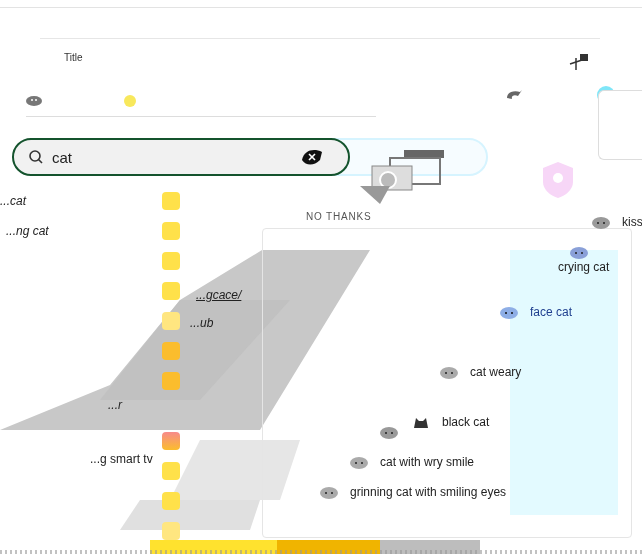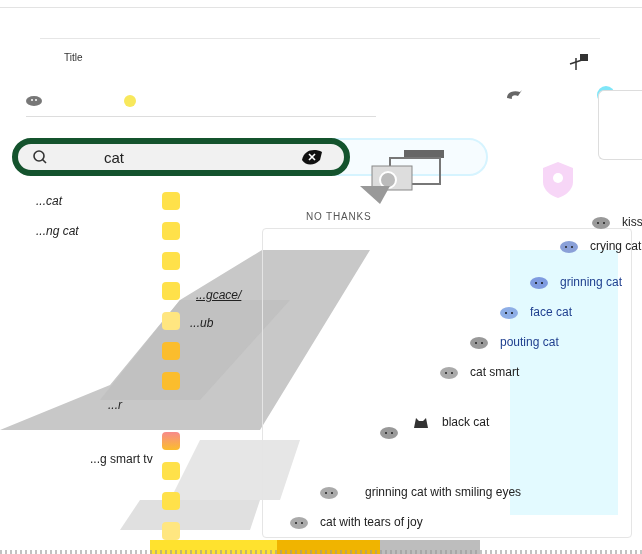--- a/index.html
+++ b/index.html
@@ -11,32 +11,32 @@
   .window { position: absolute; left: 62px; top: 40px; width: 560px; height: 500px; background: #fff; border-top-left-radius: 12px; }
   .title { position: absolute; left: 64px; top: 52px; font-size: 10px; color: #333; }
   .pin { position: absolute; left: 568px; top: 52px; width: 22px; height: 20px; }
   .emo-small { position: absolute; font-size: 12px; }
   .ycircle { position: absolute; left: 124px; top: 95px; width: 12px; height: 12px; border-radius: 50%; background: #f8e85c; }
   .gear { position: absolute; left: 504px; top: 86px; width: 20px; height: 18px; }
   .cyan-dot { position: absolute; left: 597px; top: 86px; width: 18px; height: 18px; border-radius: 50%; background: #7fe6f8; }
 
   .divider { position: absolute; left: 26px; top: 116px; width: 350px; height: 1px; background: #ddd; }
 
-  .search { position: absolute; left: 12px; top: 138px; width: 338px; height: 38px; border-radius: 19px; background: #f1f1f1; border: 6px solid #14532d; display: flex; align-items: center; padding-left: 14px; justify-content: space-between; }
+  .search { position: absolute; left: 12px; top: 138px; width: 338px; height: 38px; border-radius: 19px; background: #f1f1f1; border: 2px solid #14532d; display: flex; align-items: center; padding-left: 14px; }
   .search-input { border: none; background: transparent; font-size: 15px; font-family: "Liberation Sans", sans-serif; color: #222; outline: none; width: 240px; margin-left: 8px; }
   .search-glow { position: absolute; left: 158px; top: 138px; width: 330px; height: 38px; border-radius: 19px; border: 2px solid #d6f4ff; background: rgba(240,250,255,0.6); }
   .clear-btn { position: absolute; left: 300px; top: 146px; width: 24px; height: 22px; }
 
   .promo-img { position: absolute; left: 360px; top: 146px; width: 90px; height: 60px; }
   .nothanks { position: absolute; left: 306px; top: 211px; font-size: 10px; color: #555; letter-spacing: 0.8px; }
   .shield { position: absolute; left: 541px; top: 160px; width: 34px; height: 40px; }
   .side-card { position: absolute; left: 598px; top: 90px; width: 44px; height: 70px; border: 1px solid #ddd; border-right: none; border-radius: 6px 0 0 6px; background: #fff; }
 
   .left-list { position: absolute; left: 0; top: 190px; }
-  .left-item { position: absolute; font-size: 12px; font-style: italic; color: #222; white-space: nowrap; margin-left: 36px; }
+  .left-item { position: absolute; font-size: 12px; font-style: italic; color: #222; white-space: nowrap; }
 
   .emoji-col { position: absolute; left: 162px; top: 192px; width: 20px; }
   .emoji-col span { position: absolute; left: 0; width: 18px; height: 18px; border-radius: 4px; }
 
   .grey-shear { position: absolute; left: 0; top: 0; width: 642px; height: 554px; pointer-events: none; }
 
   .bluepanel { position: absolute; left: 510px; top: 250px; width: 108px; height: 265px; background: #e3faff; }
   .results { position: absolute; left: 0; top: 0; width: 642px; height: 554px; }
   .result { position: absolute; display: flex; align-items: center; white-space: nowrap; font-size: 12px; color: #222; cursor: pointer; }
   .result .cat { width: 22px; height: 16px; margin-right: 10px; }
@@ -108,21 +108,21 @@
 
   <svg class="grey-shear" viewBox="0 0 642 554">
     <polygon points="262,250 370,250 260,430 0,430 110,385 180,300" fill="#c8c8c8"></polygon>
     <polygon points="180,300 290,300 200,400 100,400" fill="#bdbdbd" opacity="0.7"></polygon>
     <polygon points="200,440 300,440 280,500 170,500" fill="#e6e6e6"></polygon>
     <polygon points="140,500 260,500 250,530 120,530" fill="#e0e0e0"></polygon>
   </svg>
 
   <div class="left-list">
     <div class="left-item" style="left:0;top:4px;">...cat</div>
-    <div class="left-item" style="left:0;top:34px;">...ng cat</div>
+    <div class="left-item" style="left:6px;top:34px;">...ng cat</div>
   </div>
   <div class="midtext" style="left:196px;top:288px;text-decoration:underline;">...gcace/</div>
   <div class="midtext" style="left:190px;top:316px;">...ub</div>
   <div class="midtext" style="left:108px;top:398px;">...r</div>
   <div class="midtext" style="left:46px;top:452px;font-style:normal;margin-left:44px;">...g smart tv</div>
 
   <div class="emoji-col">
     <span style="top:0;background:#ffe14a;"></span>
     <span style="top:30px;background:#ffe14a;"></span>
     <span style="top:60px;background:#ffe14a;"></span>
@@ -141,87 +141,71 @@
 
   <div class="results">
     <div class="result" style="left:590px;top:214px;">
       <svg class="cat" viewBox="0 0 22 16">
           <ellipse cx="11" cy="9" rx="9" ry="6" fill="#999"></ellipse>
           <circle cx="8" cy="9" r="1" fill="#222"></circle>
           <circle cx="14" cy="9" r="1" fill="#222"></circle>
         </svg>
       <span>kissing cat</span>
     </div>
-    <div class="result" style="left:558px;top:238px;">
+    <div class="result" style="left:558px;top:244px;flex-direction:column;">
       <svg class="cat" viewBox="0 0 22 16">
           <ellipse cx="11" cy="9" rx="9" ry="6" fill="#8aa0d8"></ellipse>
           <circle cx="8" cy="9" r="1" fill="#222"></circle>
           <circle cx="14" cy="9" r="1" fill="#222"></circle>
         </svg>
       <span>crying cat</span>
-    </div>
-    <div class="result blue" style="left:528px;top:274px;">
-      <svg class="cat" viewBox="0 0 22 16">
-          <ellipse cx="11" cy="9" rx="9" ry="6" fill="#7f9be0"></ellipse>
-          <circle cx="8" cy="9" r="1" fill="#111"></circle>
-          <circle cx="14" cy="9" r="1" fill="#111"></circle>
-        </svg>
-      <span>grinning cat</span>
     </div>
     <div class="result blue" style="left:498px;top:304px;">
       <svg class="cat" viewBox="0 0 22 16">
           <ellipse cx="11" cy="9" rx="9" ry="6" fill="#8eaee6"></ellipse>
           <circle cx="8" cy="9" r="1" fill="#111"></circle>
           <circle cx="14" cy="9" r="1" fill="#111"></circle>
         </svg>
       <span>face cat</span>
     </div>
-    <div class="result blue" style="left:468px;top:334px;">
+    <div class="result" style="left:438px;top:364px;">
+      <svg class="cat" viewBox="0 0 22 16">
+          <ellipse cx="11" cy="9" rx="9" ry="6" fill="#aaa"></ellipse>
+          <circle cx="8" cy="9" r="1" fill="#222"></circle>
+          <circle cx="14" cy="9" r="1" fill="#222"></circle>
+        </svg>
+      <span>cat weary</span>
+    </div>
+    <div class="result" style="left:410px;top:394px;margin-top:20px;">
+      <svg class="cat" viewBox="0 0 22 16">
+          <path d="M4 14 L6 4 L9 7 L13 7 L16 4 L18 14 Z" fill="#333"></path>
+        </svg>
+      <span>black cat</span>
+    </div>
+    <div class="result" style="left:378px;top:424px;">
       <svg class="cat" viewBox="0 0 22 16">
           <ellipse cx="11" cy="9" rx="9" ry="6" fill="#999"></ellipse>
           <circle cx="8" cy="9" r="1" fill="#222"></circle>
           <circle cx="14" cy="9" r="1" fill="#222"></circle>
         </svg>
-      <span>pouting cat</span>
-    </div>
-    <div class="result" style="left:438px;top:364px;">
+    </div>
+    <div class="result" style="left:348px;top:454px;">
       <svg class="cat" viewBox="0 0 22 16">
           <ellipse cx="11" cy="9" rx="9" ry="6" fill="#aaa"></ellipse>
           <circle cx="8" cy="9" r="1" fill="#222"></circle>
           <circle cx="14" cy="9" r="1" fill="#222"></circle>
         </svg>
-      <span>cat smart</span>
-    </div>
-    <div class="result" style="left:410px;top:394px;margin-top:20px;">
-      <svg class="cat" viewBox="0 0 22 16">
-          <path d="M4 14 L6 4 L9 7 L13 7 L16 4 L18 14 Z" fill="#333"></path>
-        </svg>
-      <span>black cat</span>
-    </div>
-    <div class="result" style="left:378px;top:424px;">
-      <svg class="cat" viewBox="0 0 22 16">
-          <ellipse cx="11" cy="9" rx="9" ry="6" fill="#999"></ellipse>
-          <circle cx="8" cy="9" r="1" fill="#222"></circle>
-          <circle cx="14" cy="9" r="1" fill="#222"></circle>
-        </svg>
-    </div>
-    <div class="result" style="left:318px;top:484px;gap:15px;">
+      <span>cat with wry smile</span>
+    </div>
+    <div class="result" style="left:318px;top:484px;">
       <svg class="cat" viewBox="0 0 22 16">
           <ellipse cx="11" cy="9" rx="9" ry="6" fill="#aaa"></ellipse>
           <circle cx="8" cy="9" r="1" fill="#222"></circle>
           <circle cx="14" cy="9" r="1" fill="#222"></circle>
         </svg>
       <span>grinning cat with smiling eyes</span>
-    </div>
-    <div class="result" style="left:288px;top:514px;">
-      <svg class="cat" viewBox="0 0 22 16">
-          <ellipse cx="11" cy="9" rx="9" ry="6" fill="#aaa"></ellipse>
-          <circle cx="8" cy="9" r="1" fill="#222"></circle>
-          <circle cx="14" cy="9" r="1" fill="#222"></circle>
-        </svg>
-      <span>cat with tears of joy</span>
     </div>
   </div>
 
   <div class="bottom-bar"></div>
   <div class="bottom-bar-grey"></div>
   <div class="dotline"></div>
 </div>
 
 </body></html>

